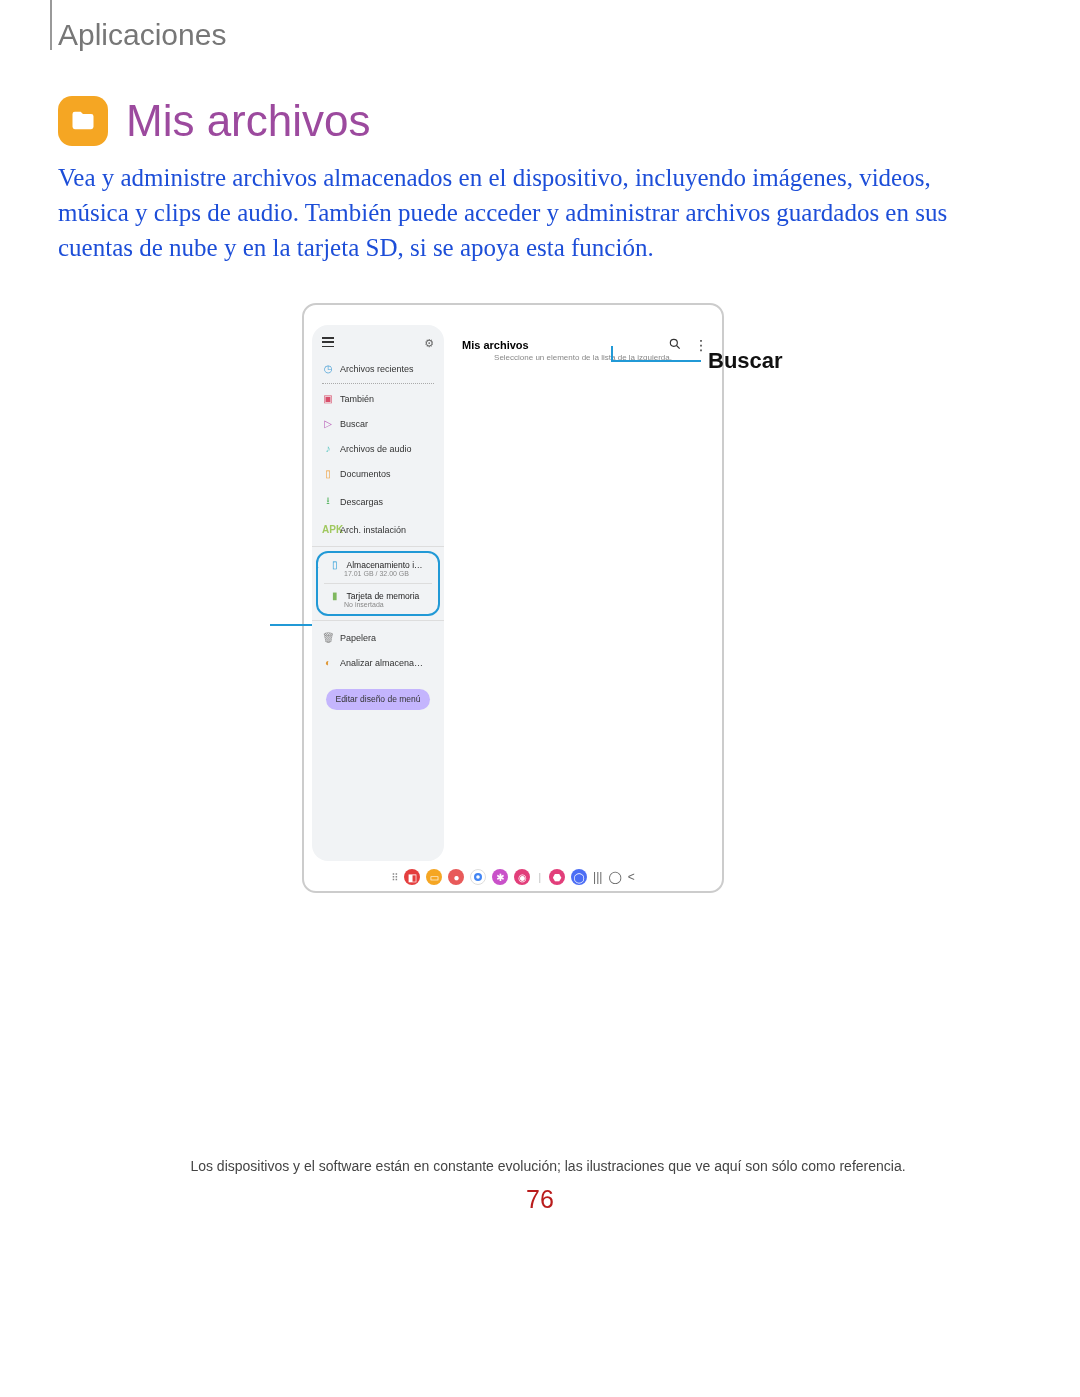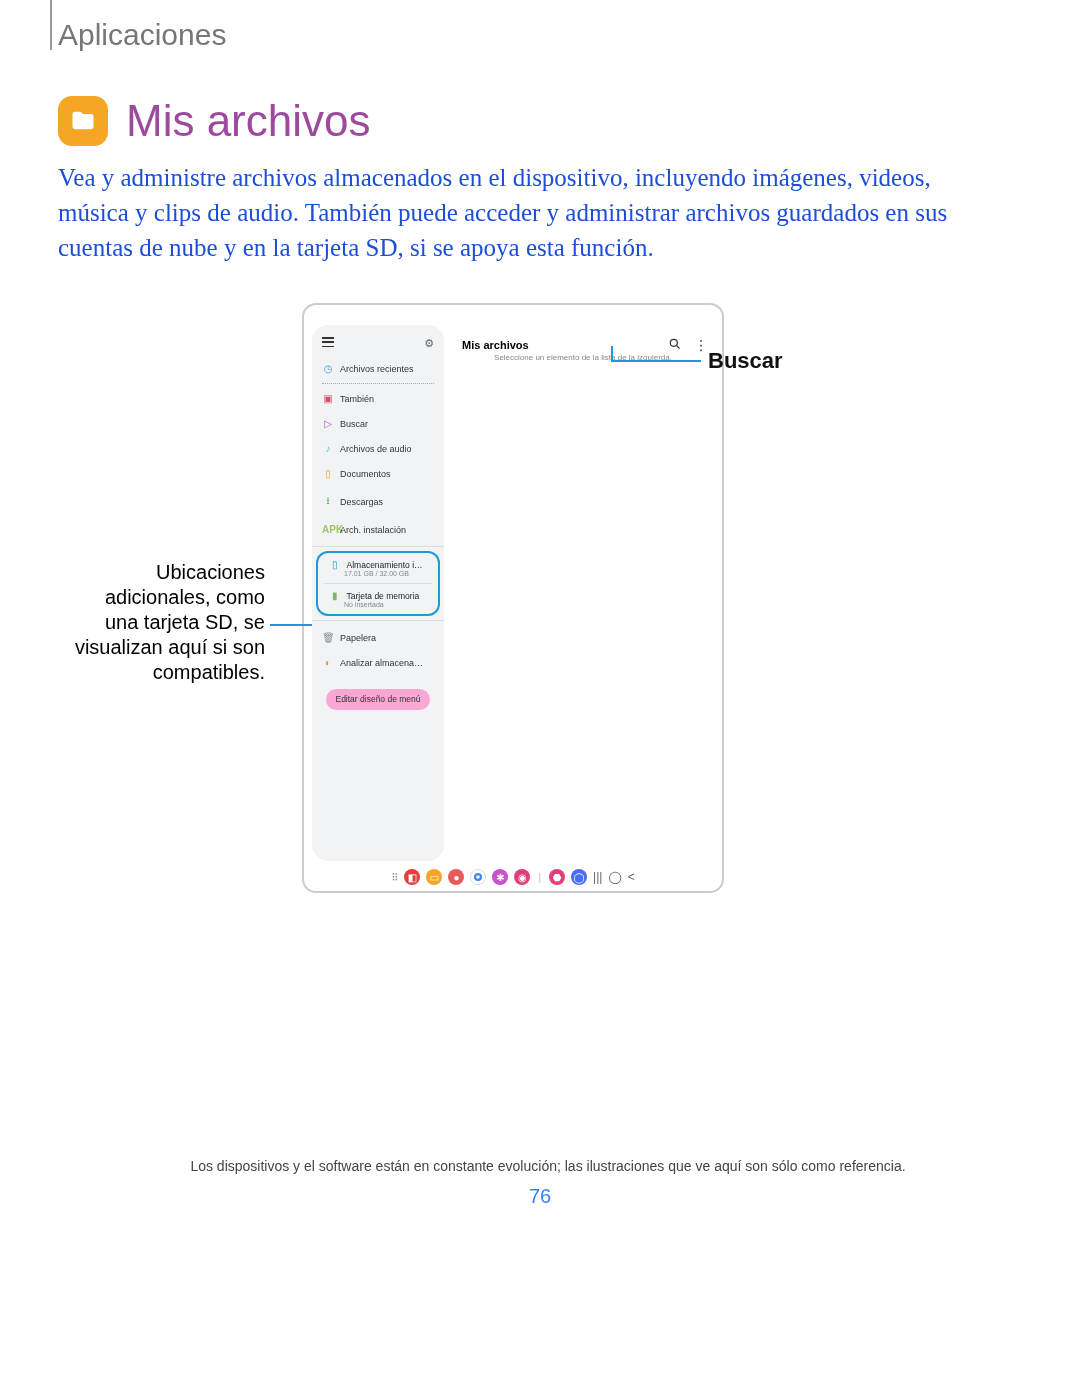--- a/index.html
+++ b/index.html
@@ -123,21 +123,21 @@
   .stor-item .chev { position:absolute; left:-2px; top:10px; font-size:8px; color:#2199d6;}
   .stor-item .ic { display:inline-block; width:12px; font-size:10px; margin-left:8px; }
   .phone-ic{ color:#2199d6; }
   .sd-ic{ color:#7fb85f; }
   .stor-title { font-size: 8.5px; color:#222;margin-top:20px; }
   .stor-sub { font-size: 7px; color:#888; margin-left:20px; }
   .stor-sep { border-top:1px solid #ddd; margin: 0 6px; }
 
   .edit-pill {
     margin: 14px 14px 0 14px;
-    background: #f9a8d4;
+    background: #c4b5fd;
     border-radius: 14px;
     padding: 6px 4px;
     text-align: center;
     font-size: 8.5px;
     color:#333;
     line-height:1.1;
   }
 
   .main-area {
     position: absolute;
@@ -220,22 +220,22 @@
     text-align:center;
     font-size:14px;
     color:#444;
     padding-left:16px;
   }
   .page-num{
     position:absolute;
     left:0; right:0;
     top:1185px;
     text-align:center;
-    font-size:20px;
-    color:#3b82f6;
+    font-size:25px;
+    color:#b91c1c;
   }
 </style>
 </head>
 <body>
 
 <div class="vertical-bar"></div>
 <div class="header-label">Aplicaciones</div>
 
 <div class="title-row">
   <div class="folder-app-icon">
@@ -349,21 +349,20 @@
     <span class="app-dot" style="background:#e23e7a">⬣</span>
     <span class="app-dot" style="background:#4c6ef5">◯</span>
     <span class="nav-btn">|||</span>
     <span class="nav-btn">◯</span>
     <span class="nav-btn">&lt;</span>
   </div>
 </div>
 
 <div class="callout-left">
   <br>
-  <span>Ubicaciones adicionales, como una tarjeta SD, se visualizan aquí si son compatibles.</span>
 </div>
 <div class="callout-left-line"></div>
 
 <div class="callout-right">Buscar</div>
 <div class="line-v" style="left:611px; top:346px; height:14px;"></div>
 <div class="line-h" style="left:611px; top:360px; width:90px;"></div>
 
 <div class="footer-note">Los dispositivos y el software están en constante evolución; las ilustraciones que ve aquí son sólo como referencia.</div>
 <div class="page-num">76</div>
 

